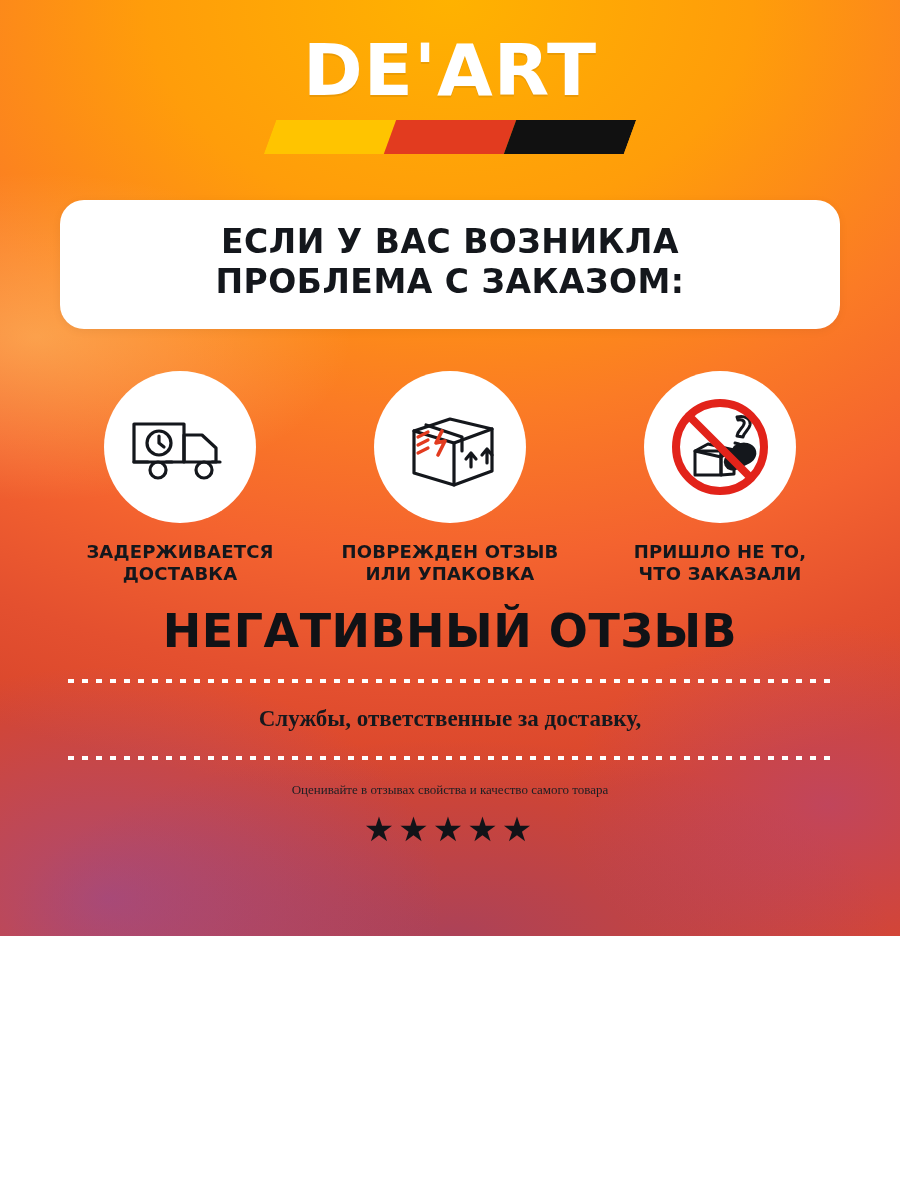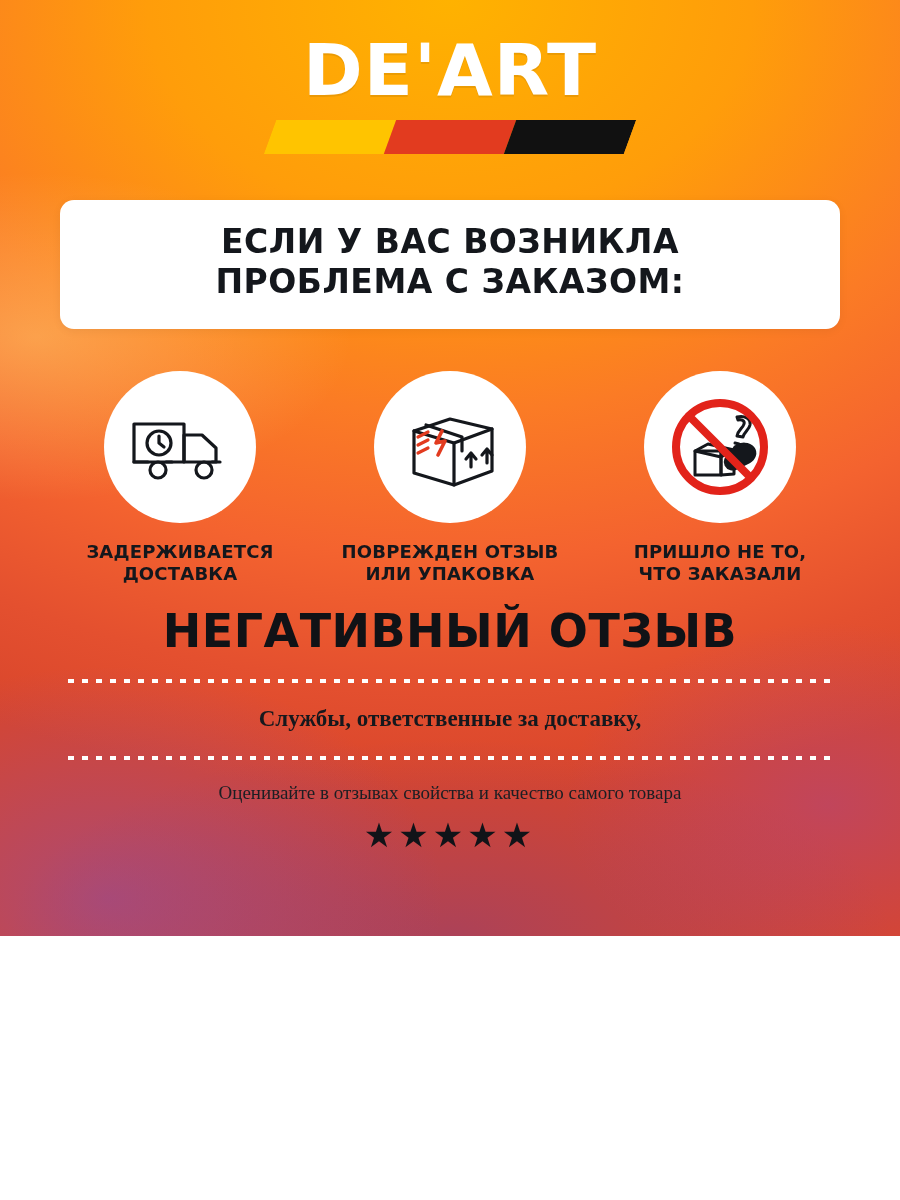--- a/index.html
+++ b/index.html
@@ -59,21 +59,21 @@
     overflow: hidden;
   }
   .logo-bars span { display: block; height: 100%; }
   .bar-y { width: 33.33%; background: #ffc400; }
   .bar-r { width: 33.33%; background: #e23b1f; }
   .bar-k { width: 33.34%; background: #111111; }
 
   
   .card-white {
     background: #ffffff;
-    border-radius: 14px;
+    border-radius: 24px;
     box-shadow: 0 2px 10px rgba(0,0,0,0.06);
   }
   .headline-card {
     margin-top: 46px;
     padding: 22px 26px 26px;
     text-align: center;
   }
   .headline-card .line {
     font-size: 33px;
     font-weight: 700;
@@ -188,21 +188,21 @@
     margin-top: 10px;
     font-size: 20px;
     color: #1b1e23;
     font-family: "Liberation Serif", serif;
   }
 
   
   .footer-note {
     margin-top: 22px;
     text-align: center;
-    font-size: 19px;
+    font-size: 13px;
     color: #1b1e23;
     font-family: "Liberation Serif", serif;
   }
   .stars {
     margin-top: 14px;
     text-align: center;
     font-size: 34px;
     letter-spacing: 4px;
     color: #111318;
     line-height: 1;

